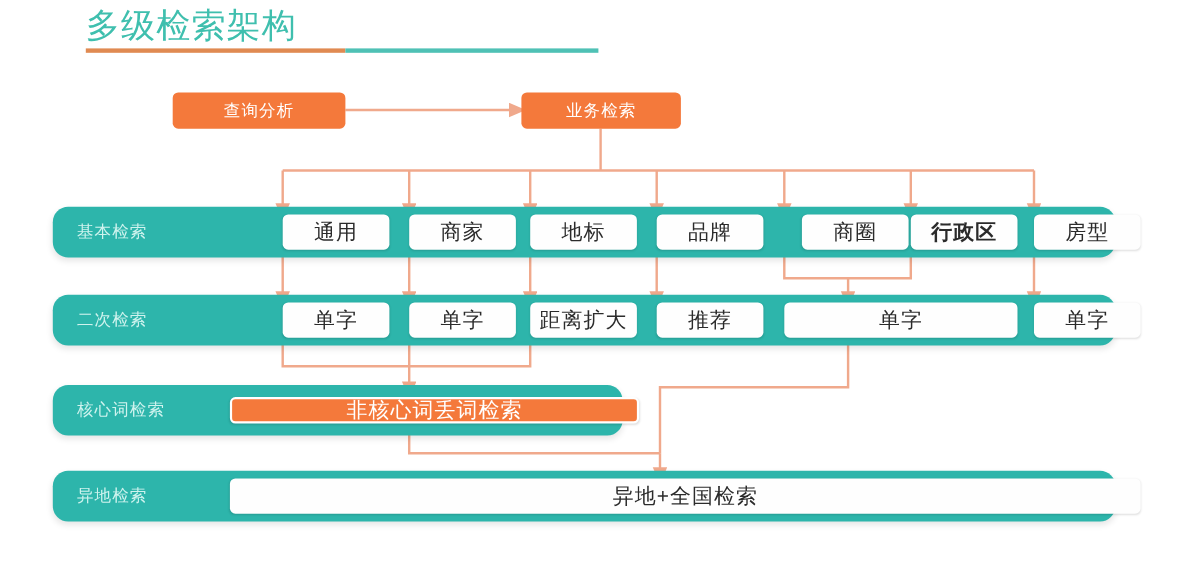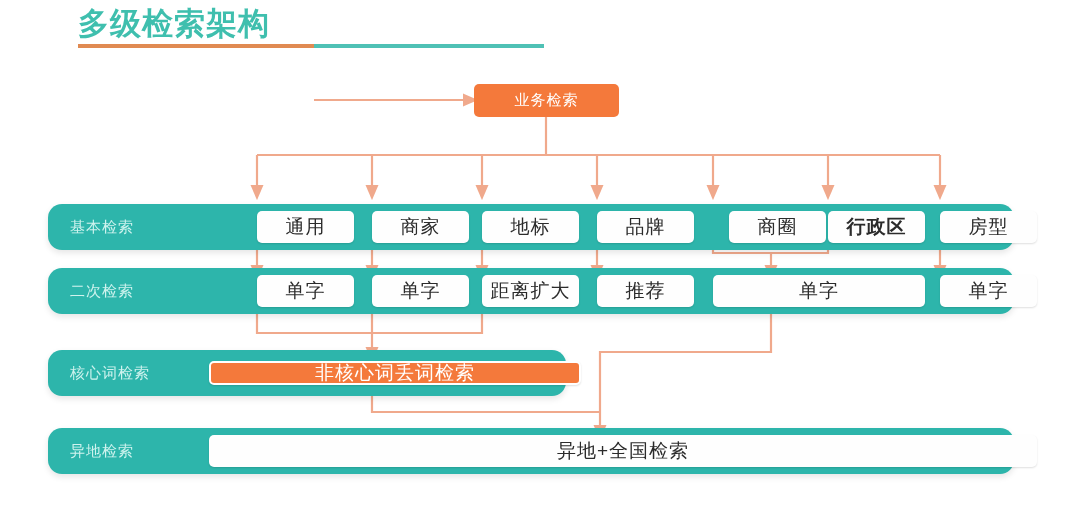--- a/index.html
+++ b/index.html
@@ -8,21 +8,21 @@
     background: #ffffff;
     font-family: "Liberation Sans", "DejaVu Sans", sans-serif;
     overflow: hidden;
   }
   #canvas { position: relative; width: 1080px; height: 520px; background:#fff; }
 
   
   #title-block { position: absolute; left: 78px; top: 4px; }
   #page-title {
     font-size: 31px; color: #3FBFAE; letter-spacing: 1px;
-    font-weight: 700; line-height: 40px; white-space: nowrap;
+    font-weight: 400; line-height: 40px; white-space: nowrap;
   }
   #title-rule { position: absolute; left: 78px; top: 44px; width: 466px; height: 4px; }
   #title-rule .seg-a { position:absolute; left:0; top:0; width:236px; height:4px; background:#E08A52; }
   #title-rule .seg-b { position:absolute; left:236px; top:0; width:230px; height:4px; background:#4FC1B5; }
 
   
   #connectors { position: absolute; left:0; top:0; width:1080px; height:520px; }
 
   
   .obox {
@@ -100,25 +100,28 @@
       <path d="M372,310 L372,333"></path>
       <path d="M372,333 L372,354" marker-end="url(#arrow)"></path>
 
       <path d="M372,392 L372,412 L600,412"></path>
 
       <path d="M771,310 L771,352 L600,352 L600,412"></path>
       <path d="M600,412 L600,432" marker-end="url(#arrow)"></path>
     </g>
   </svg>
 
+  <div class="obox" style="left:157px; top:84px; width:157px; height:33px;">
+    <span>查询分析</span>
+  </div>
   <div class="obox" style="left:474px; top:84px; width:145px; height:33px;">
     <span>业务检索</span>
   </div>
 
-  <div class="band" style="left:48px; top:204px; width:966px; height:46px;padding-left:16px;">
+  <div class="band" style="left:48px; top:188px; width:966px; height:46px;padding-left:16px;">
     <div class="band-label">基本检索</div>
     <div class="cell" style="left:209px; width:97px;">
       <span>通用</span>
       </div>
     <div class="cell" style="left:324px; width:97px;">
       <span>商家</span>
       </div>
     <div class="cell" style="left:434px; width:97px;">
       <span>地标</span>
       </div>

